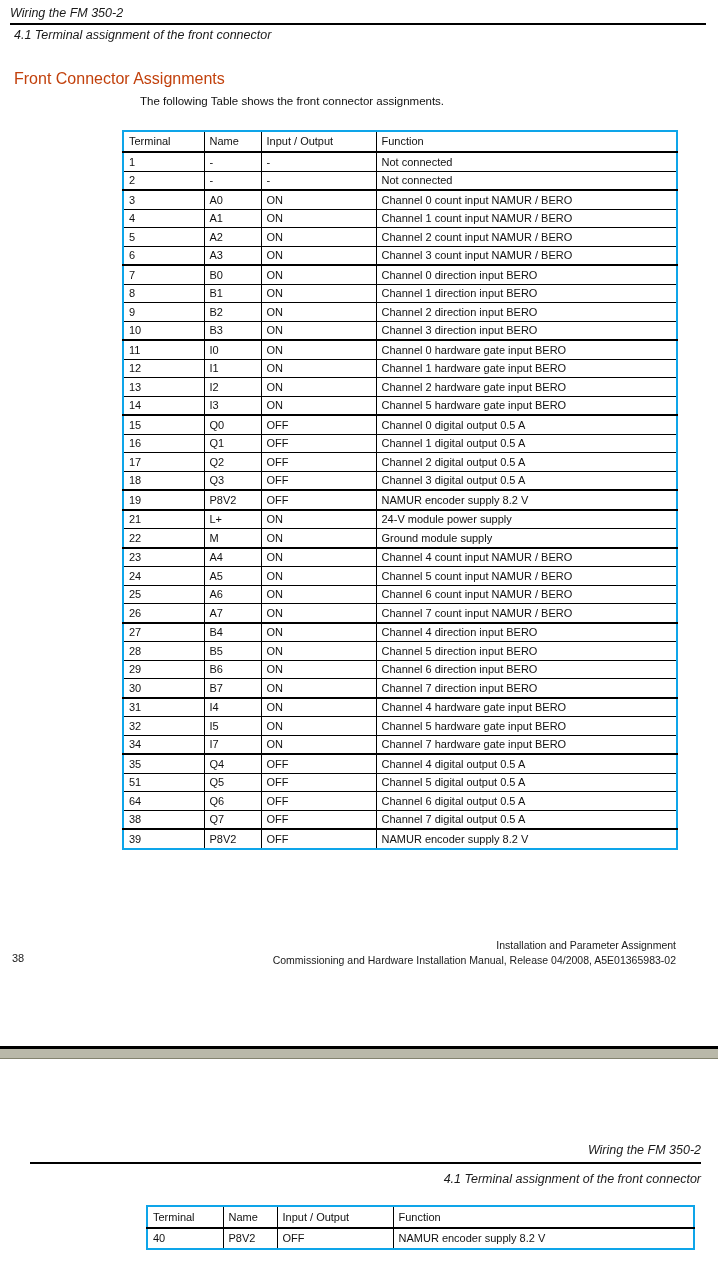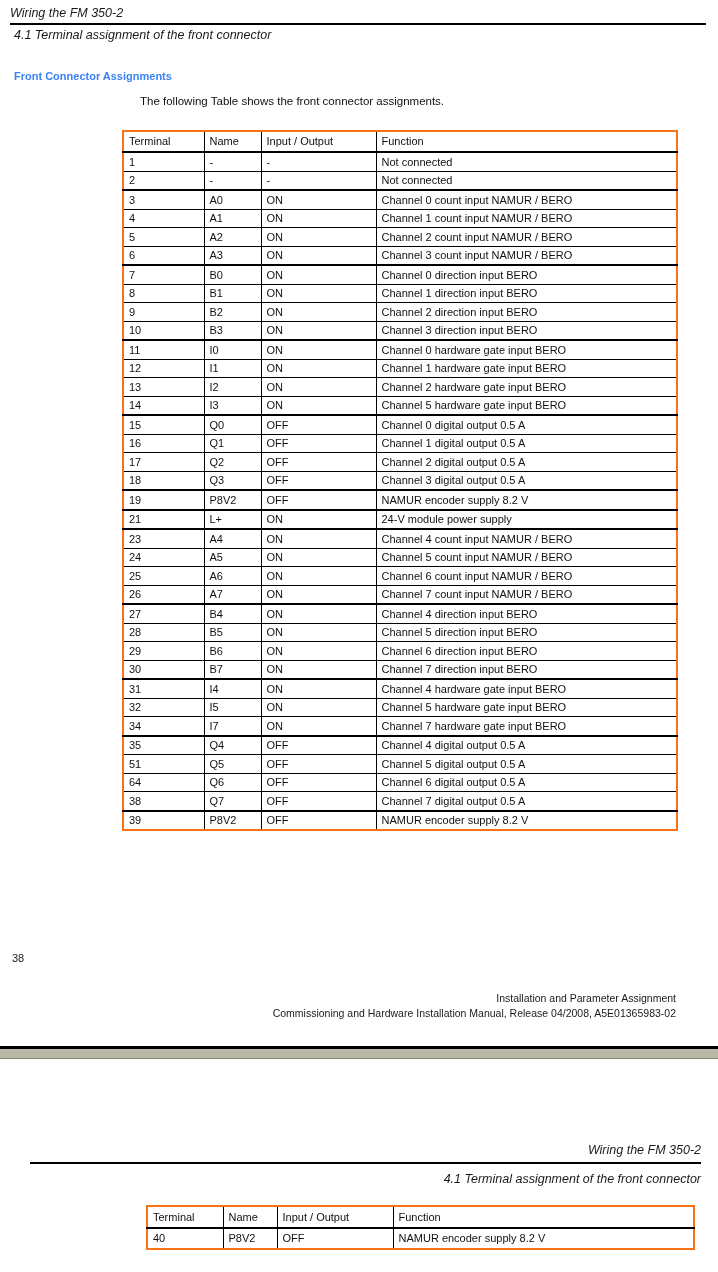--- a/index.html
+++ b/index.html
@@ -19,21 +19,21 @@
     position: absolute; left: 10px; right: 12px; top: 23px;
     height: 2px; background: #000000;
   }
   .p1-subtitle {
     position: absolute; left: 14px; top: 28px;
     font-size: 12.5px; font-style: italic; color: #1a1a1a;
   }
 
   .section-heading {
     position: absolute; left: 14px; top: 70px;
-    font-size: 11px; font-weight: bold; color: #3b82f6;
+    font-size: 16px; font-weight: normal; color: #c2410c;
   }
   .intro-text {
     position: absolute; left: 140px; top: 95px;
     font-size: 11.5px; color: #111111;
   }
 
   
   table.term-table {
     border-collapse: collapse;
     table-layout: fixed;
@@ -42,31 +42,31 @@
   }
   table.term-table th, table.term-table td {
     border: 1px solid #000000;
     text-align: left;
     font-weight: normal;
     padding: 2.5px 5px 2px 5px;
     line-height: 13px;
     white-space: nowrap;
     overflow: hidden;
   }
-  table.term-table { border: 2px solid #f97316; }
+  table.term-table { border: 2px solid #0ea5e9; }
   table.term-table thead th { border-bottom: 2px solid #000000; padding-top: 3px; padding-bottom: 3px; }
   table.term-table tr.group-start td { border-top: 2px solid #000000; }
 
   #table1 { position: absolute; left: 122px; top: 130px; width: 554px; }
   #table2 { position: absolute; left: 146px; top: 1205px; width: 547px; }
   #table2 th, #table2 td { padding-top: 3.5px; padding-bottom: 3px; }
 
   
   .p1-footer {
-    position: absolute; right: 42px; top: 991px;
+    position: absolute; right: 42px; top: 938px;
     text-align: right; font-size: 10.5px; line-height: 15px; color: #1a1a1a;
   }
   .p1-pagenum {
     position: absolute; left: 12px; top: 952px;
     font-size: 11px; color: #1a1a1a;
   }
 
   
   .page-separator {
     position: absolute; left: 0; top: 1046px; width: 718px; height: 13px;
@@ -229,20 +229,26 @@
         <td>P8V2</td>
         <td>OFF</td>
         <td>NAMUR encoder supply 8.2 V</td>
       </tr>
       <tr class="group-start">
         <td>21</td>
         <td>L+</td>
         <td>ON</td>
         <td>24-V module power supply</td>
       </tr>
+      <tr>
+        <td>22</td>
+        <td>M</td>
+        <td>ON</td>
+        <td>Ground module supply</td>
+      </tr>
       <tr class="group-start">
         <td>23</td>
         <td>A4</td>
         <td>ON</td>
         <td>Channel 4 count input NAMUR / BERO</td>
       </tr>
       <tr>
         <td>24</td>
         <td>A5</td>
         <td>ON</td>

